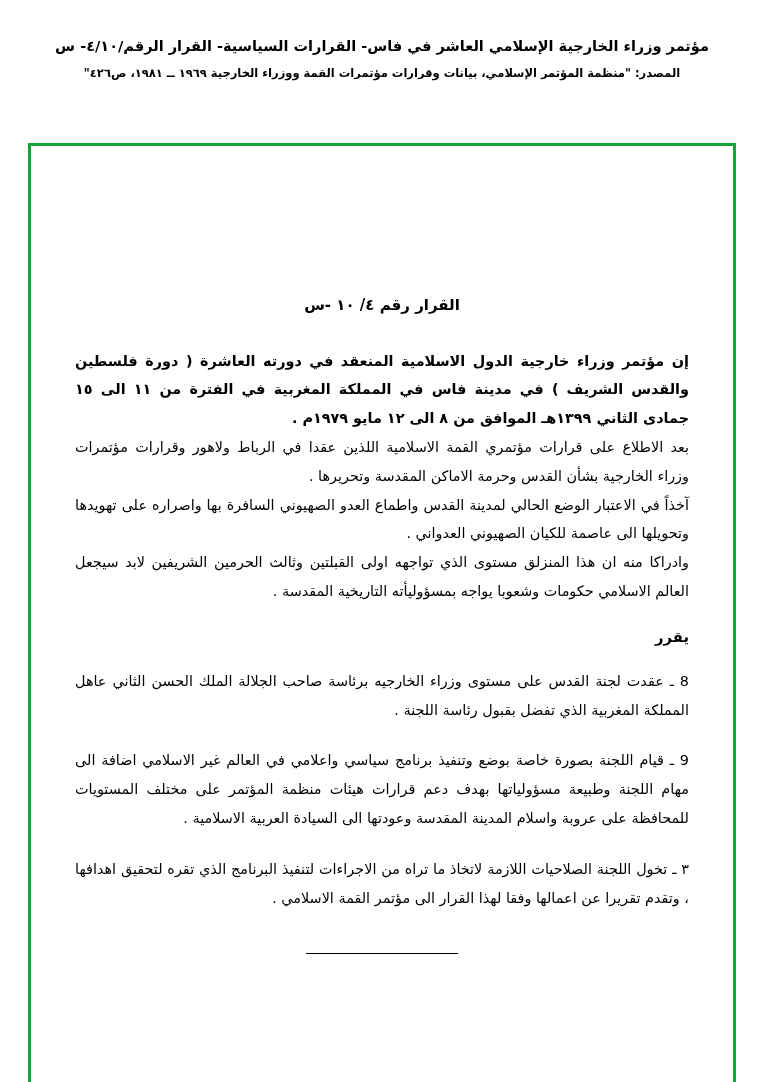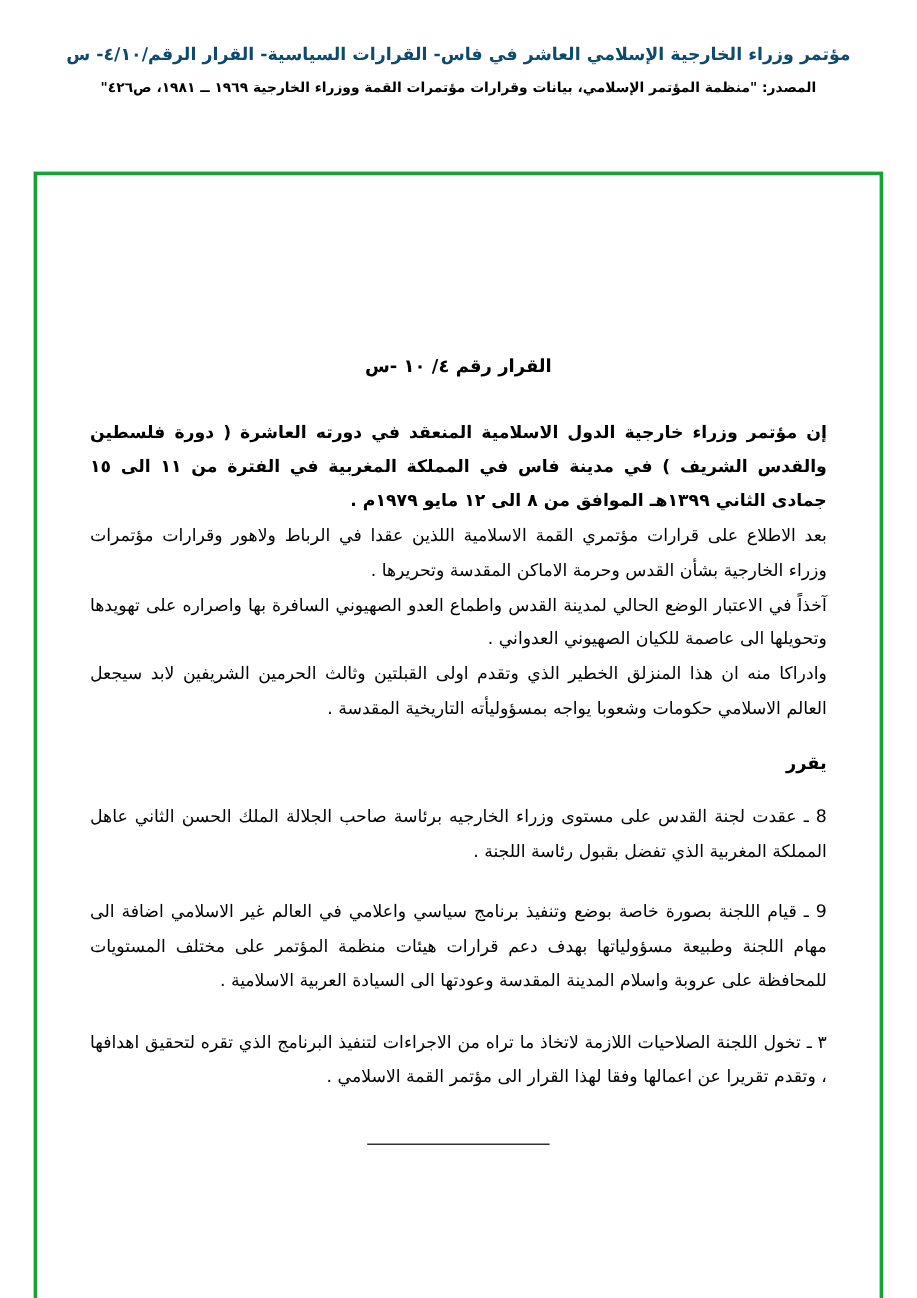--- a/index.html
+++ b/index.html
@@ -21,21 +21,21 @@
     position: relative;
     box-sizing: border-box;
   }
   .header {
     text-align: center;
     padding: 0 26px;
   }
   .header-title {
     font-size: 14.5px;
     font-weight: bold;
-    color: #0c4a6e;
+    color: #000000;
     margin-top: 36px;
     line-height: 1.4;
     letter-spacing: 0px;
   }
   .header-source {
     font-size: 11.5px;
     font-weight: bold;
     color: #000;
     margin-top: 9px;
     line-height: 1.4;
@@ -107,21 +107,21 @@
   </div>
 
   <div class="doc-frame">
     <div class="doc-inner">
 
       <div class="doc-title">القرار رقم ٤/ ١٠ -س</div>
 
       <div class="para first">إن مؤتمر وزراء خارجية الدول الاسلامية المنعقد في دورته العاشرة ( دورة فلسطين والقدس الشريف ) في مدينة فاس في المملكة المغربية في الفترة من ١١ الى ١٥ جمادى الثاني ١٣٩٩هـ الموافق من ٨ الى ١٢ مايو ١٩٧٩م .</div>
       <div class="para">بعد الاطلاع على قرارات مؤتمري القمة الاسلامية اللذين عقدا في الرباط ولاهور وقرارات مؤتمرات وزراء الخارجية بشأن القدس وحرمة الاماكن المقدسة وتحريرها .</div>
       <div class="para">آخذاً في الاعتبار الوضع الحالي لمدينة القدس واطماع العدو الصهيوني السافرة بها واصراره على تهويدها وتحويلها الى عاصمة للكيان الصهيوني العدواني .</div>
-      <div class="para">وادراكا منه ان هذا المنزلق الخطير الذي وتقدم اولى القبلتين وثالث الحرمين الشريفين لابد سيجعل العالم الاسلامي حكومات وشعوبا يواجه بمسؤوليأته التاريخية المقدسة .</div>
+      <div class="para">وادراكا منه ان هذا المنزلق مستوى الذي تواجهه اولى القبلتين وثالث الحرمين الشريفين لابد سيجعل العالم الاسلامي حكومات وشعوبا يواجه بمسؤوليأته التاريخية المقدسة .</div>
 
       <div class="decision-word">يقرر</div>
 
       <div class="para single">8 ـ عقدت لجنة القدس على مستوى وزراء الخارجيه برئاسة صاحب الجلالة الملك الحسن الثاني عاهل المملكة المغربية الذي تفضل بقبول رئاسة اللجنة .</div>
       <div class="para single">9 ـ قيام اللجنة بصورة خاصة بوضع وتنفيذ برنامج سياسي واعلامي في العالم غير الاسلامي اضافة الى مهام اللجنة وطبيعة مسؤولياتها بهدف دعم قرارات هيئات منظمة المؤتمر على مختلف المستويات للمحافظة على عروبة واسلام المدينة المقدسة وعودتها الى السيادة العربية الاسلامية .</div>
       <div class="para single">٣ ـ تخول اللجنة الصلاحيات اللازمة لاتخاذ ما تراه من الاجراءات لتنفيذ البرنامج الذي تقره لتحقيق اهدافها ، وتقدم تقريرا عن اعمالها وفقا لهذا القرار الى مؤتمر القمة الاسلامي .</div>
 
       <div class="rule"></div>
 
     </div>

